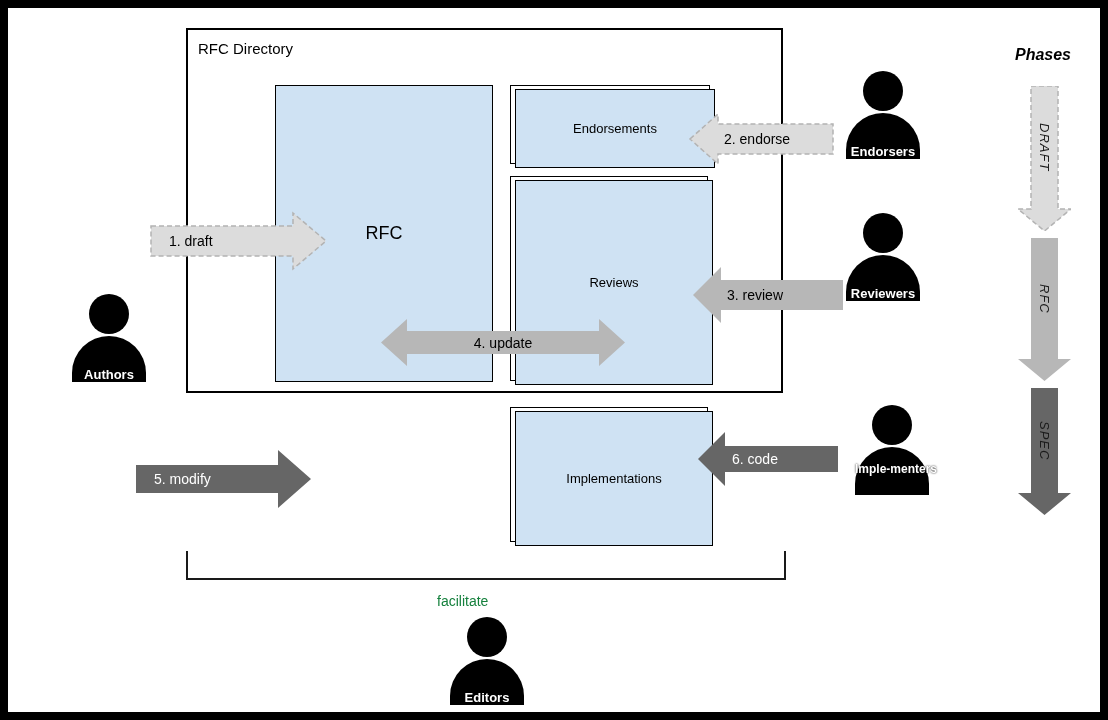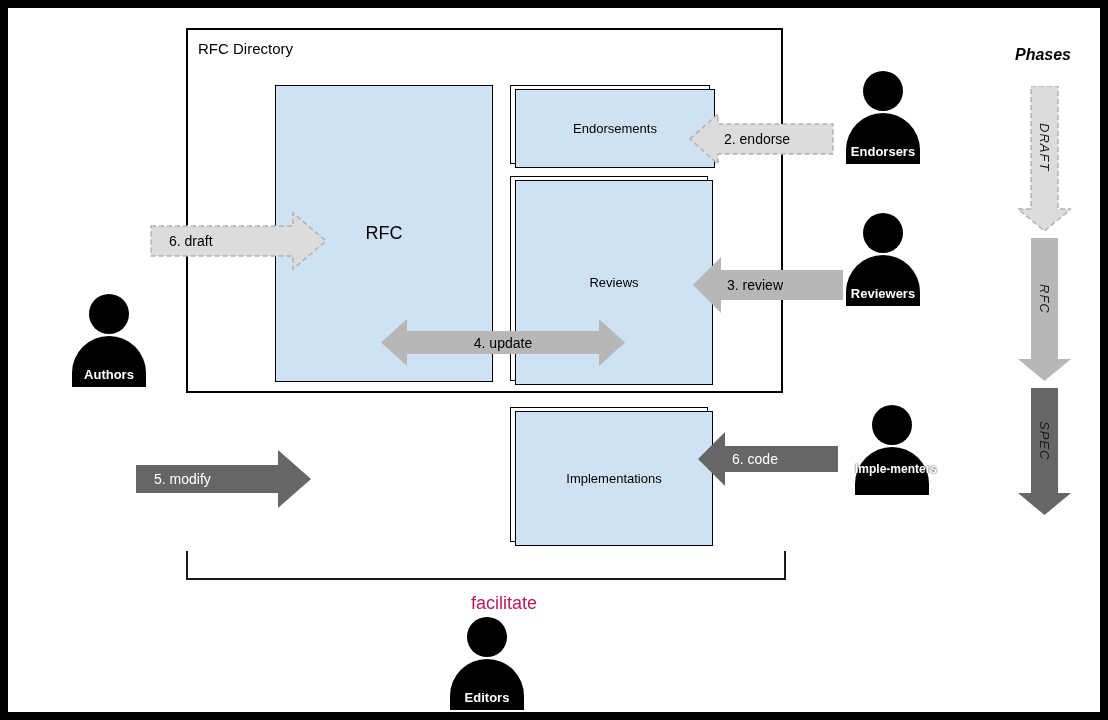--- a/index.html
+++ b/index.html
@@ -36,28 +36,28 @@
   .arrow-label.pad-tail { padding-left: 18px; }
   .arrow-label.pad-head { padding-left: 34px; }
   .arrow-label.centered { justify-content: center; }
   .arrow-label.white { color: #fff; }
 
   
   .bracket {
     border-left: 2px solid #1a1a1a; border-right: 2px solid #1a1a1a; border-bottom: 2px solid #1a1a1a;
     z-index: 1;
   }
-  .facilitate { font-size: 18px; color: #be185d; text-align: right; }
+  .facilitate { font-size: 14px; color: #15803d; text-align: left; }
 
   
   .person { width: 74px; text-align: center; z-index: 6; }
   .person-head { width: 40px; height: 40px; border-radius: 50%; background: #000; margin: 0 auto 2px auto; }
   .person-body {
     width: 74px; height: 46px; background: #000; border-radius: 37px 37px 0 0;
-    display: flex; align-items: flex-end; justify-content: center; padding-bottom: 5px;
+    display: flex; align-items: flex-end; justify-content: center; 
   }
   .person-body.two-line { flex-direction: row; align-items: center; justify-content: space-between; padding-bottom: 2px; }
   .person-label {
     color: #fff; font-weight: bold; font-size: 13px; line-height: 1.1; white-space: nowrap;
     text-shadow: 0 0 2px #000;
   }
   .person-body.two-line .person-label { font-size: 12px; }
 
   
   .phases-title { font-weight: bold; font-style: italic; font-size: 16px; color: #000; text-align: center; }
@@ -94,31 +94,31 @@
 
   <div class="abs backbox" style="left:502px; top:399px; width:198px; height:135px;"></div>
   <div class="abs bluebox" style="left:507px; top:403px; width:198px; height:135px;">
     <span>Implementations</span>
   </div>
 
   <div class="abs arrow" style="left:143px; top:205px; width:175px; height:56px;">
     <svg viewBox="0 0 175 56">
       <polygon class="p-light" points="0,13 142,13 142,0 175,28 142,56 142,43 0,43"></polygon>
     </svg>
-    <span class="arrow-label pad-tail">6. draft</span>
+    <span class="arrow-label pad-tail">1. draft</span>
   </div>
 
   <div class="abs arrow" style="left:682px; top:106px; width:143px; height:50px;">
     <svg viewBox="0 0 143 50">
       <polygon class="p-light" points="0,25 28,0 28,10 143,10 143,40 28,40 28,50"></polygon>
     </svg>
     <span class="arrow-label pad-head">2. endorse</span>
   </div>
 
-  <div class="abs arrow" style="left:685px; top:249px; width:150px; height:56px;">
+  <div class="abs arrow" style="left:685px; top:259px; width:150px; height:56px;">
     <svg viewBox="0 0 150 56">
       <polygon class="p-mid" points="0,28 28,0 28,13 150,13 150,43 28,43 28,56"></polygon>
     </svg>
     <span class="arrow-label pad-head">3. review</span>
   </div>
 
   <div class="abs arrow" style="left:373px; top:311px; width:244px; height:47px;">
     <svg viewBox="0 0 244 47">
       <polygon class="p-mid" points="0,23.5 26,0 26,12 218,12 218,0 244,23.5 218,47 218,35 26,35 26,47"></polygon>
     </svg>

